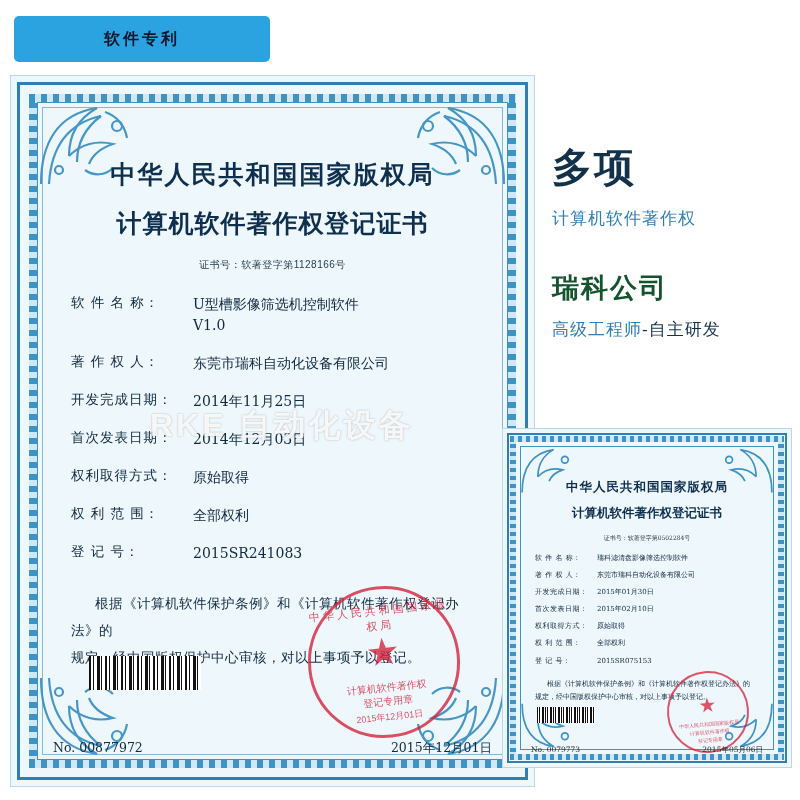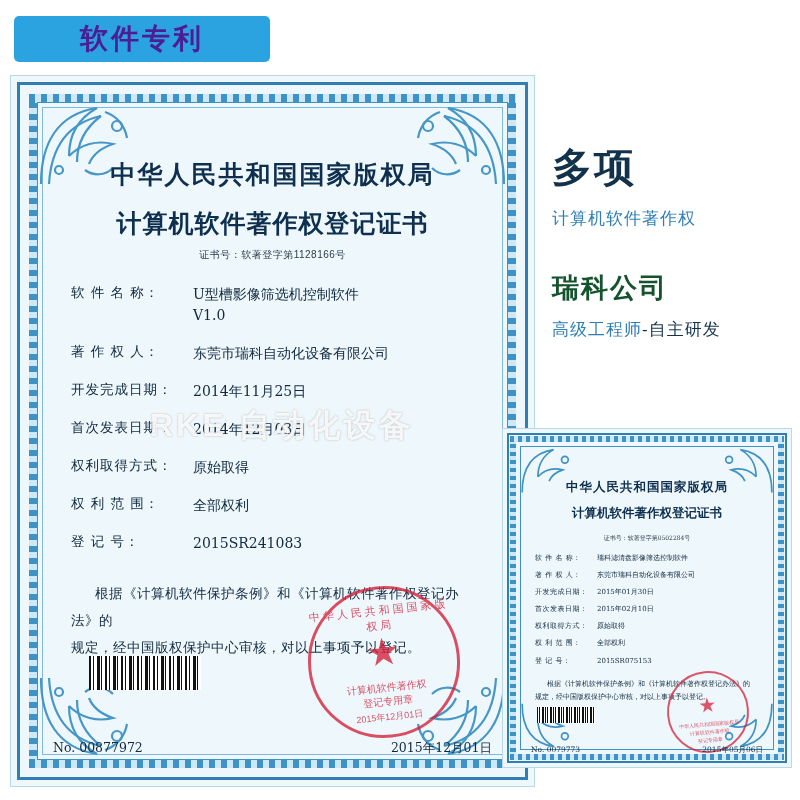--- a/index.html
+++ b/index.html
@@ -15,22 +15,22 @@
   
   .tag {
     position: absolute;
     left: 14px; top: 16px;
     width: 256px; height: 46px;
     background: #2aa3e0;
     border-radius: 5px;
     display: flex; align-items: center; justify-content: center;
   }
   .tag span {
-    color: #4c1d95;
-    font-size: 28px;
+    color: #0f172a;
+    font-size: 16px;
     letter-spacing: 3px;
     font-weight: bold;
   }
 
   
   .cert-main {
     position: absolute;
     left: 10px; top: 75px;
     width: 525px; height: 712px;
     background: #eef7fc;
@@ -93,21 +93,21 @@
     font-size: 25px;
     color: #0e2f4e;
     letter-spacing: 1px;
     margin-top: 16px;
     font-weight: bold;
   }
   .cert-no {
     text-align: center;
     font-size: 10px;
     color: #2a3c4d;
-    margin-top: 8px;
+    margin-top: 18px;
     letter-spacing: .5px;
   }
 
   .fields { margin-top: 22px; padding: 0 16px 0 24px; }
   .field-row {
     display: flex;
     align-items: flex-start;
     margin-bottom: 17px;
     font-size: 13.5px;
     color: #10293f;

